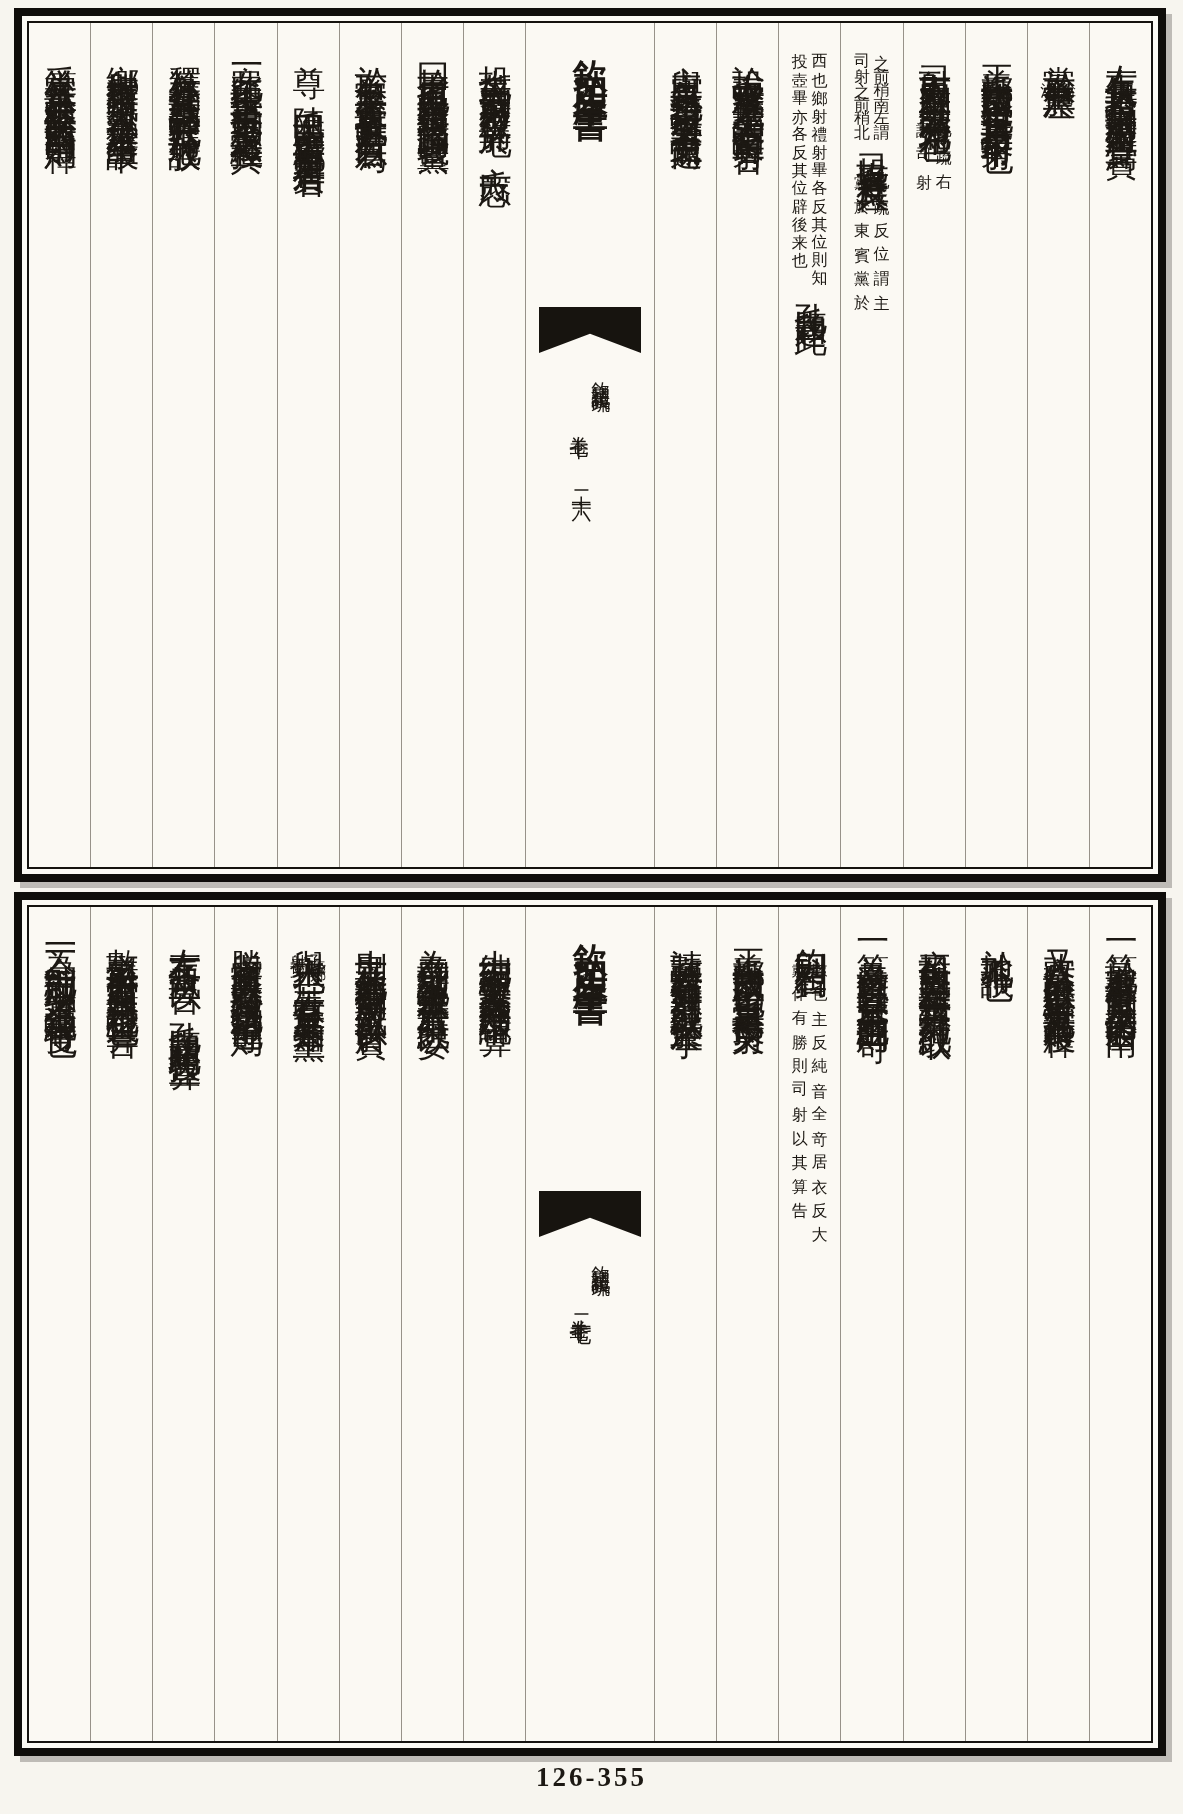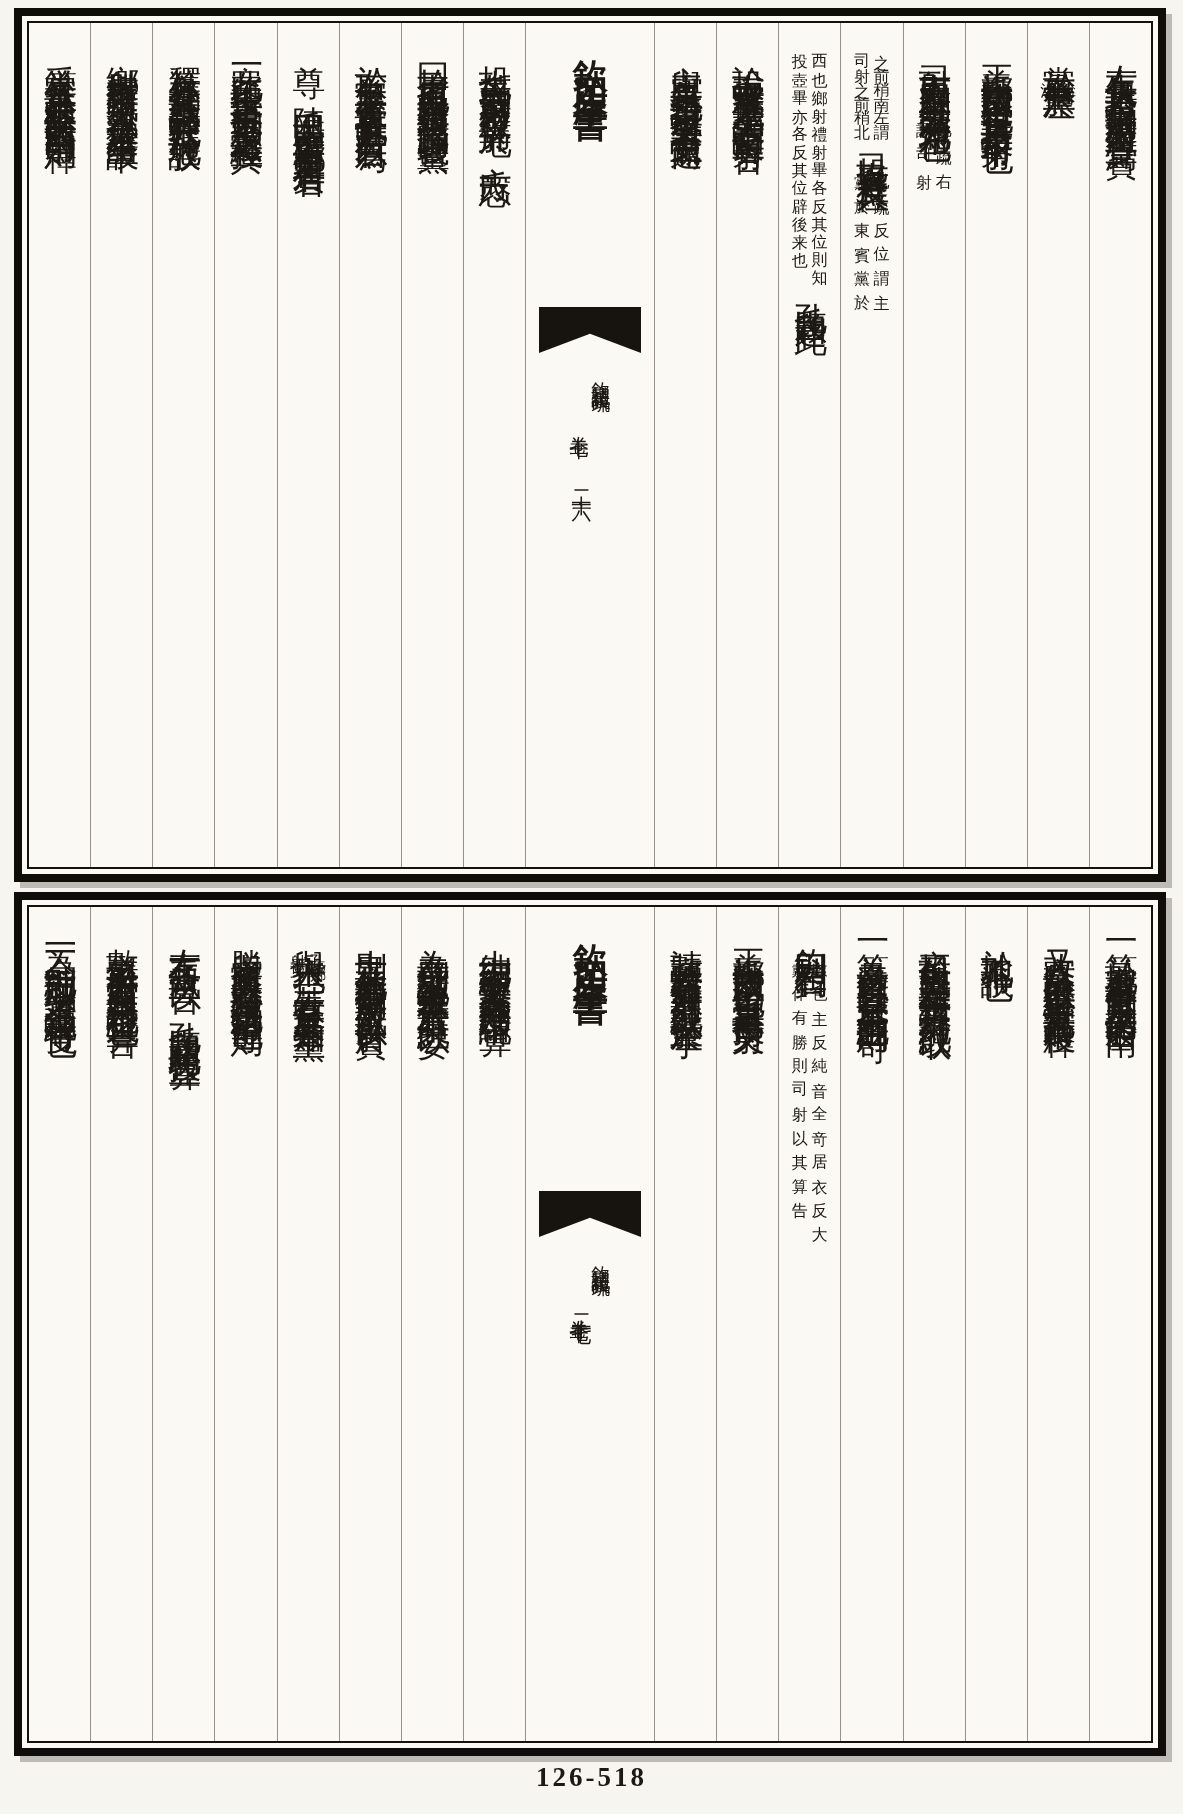--- a/index.html
+++ b/index.html
@@ -245,13 +245,13 @@
         <div class="col">
           <span class="mt">數之儀司射於壺西東面執算請也純全也二算合</span>
         </div>
         <div class="col">
           <span class="mt">為一全一純則別而取之一算謂不滿純者竒隻也</span>
         </div>
       </div>
   </div>
 </div>
 
-<div class="footer">126-518</div>
+<div class="footer">126-355</div>
 
 </body></html>

